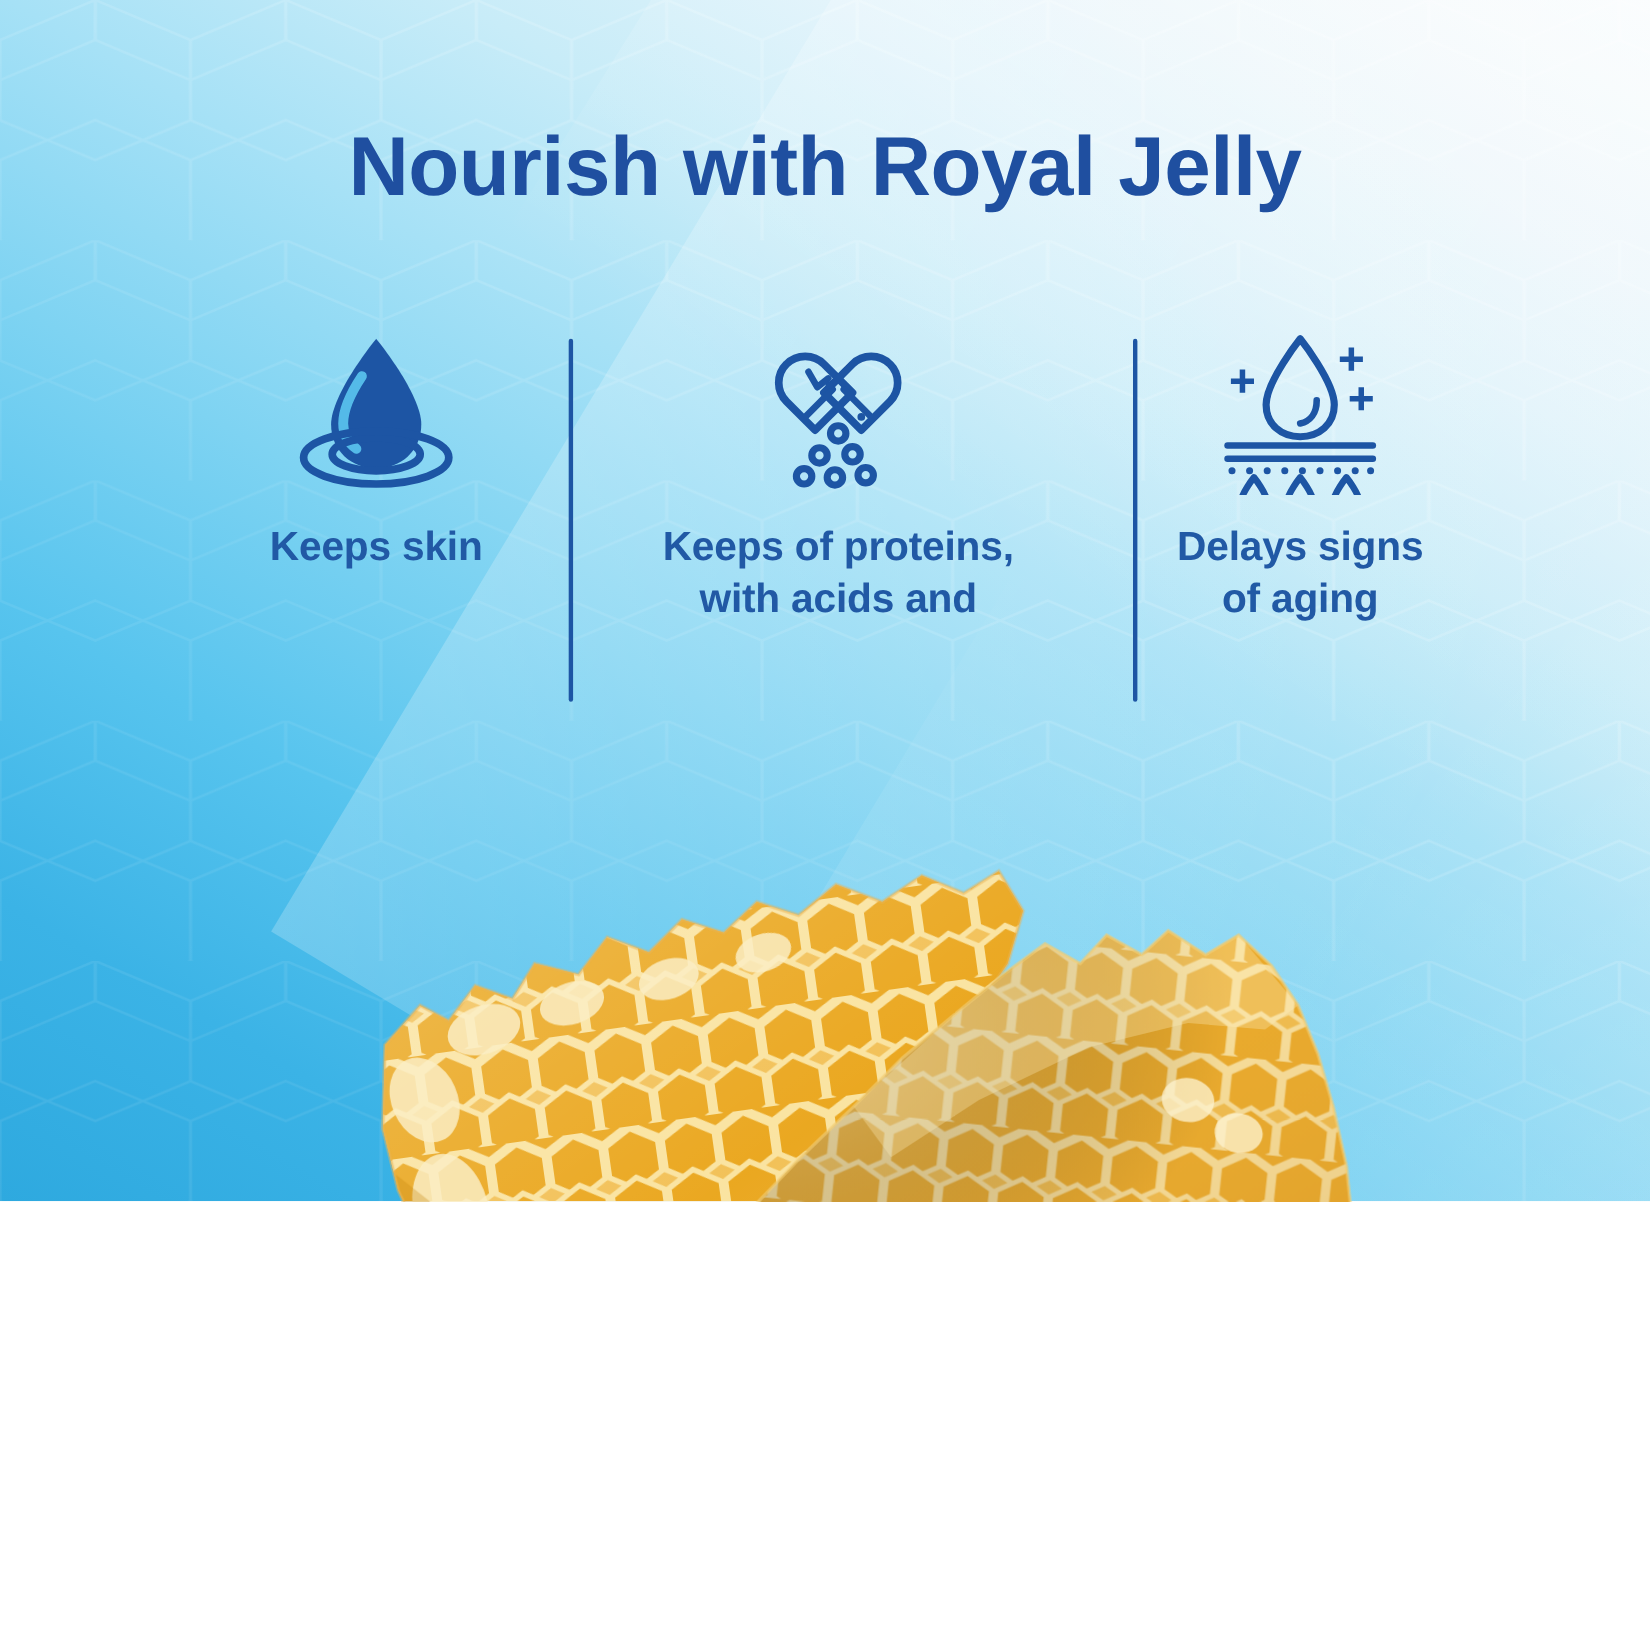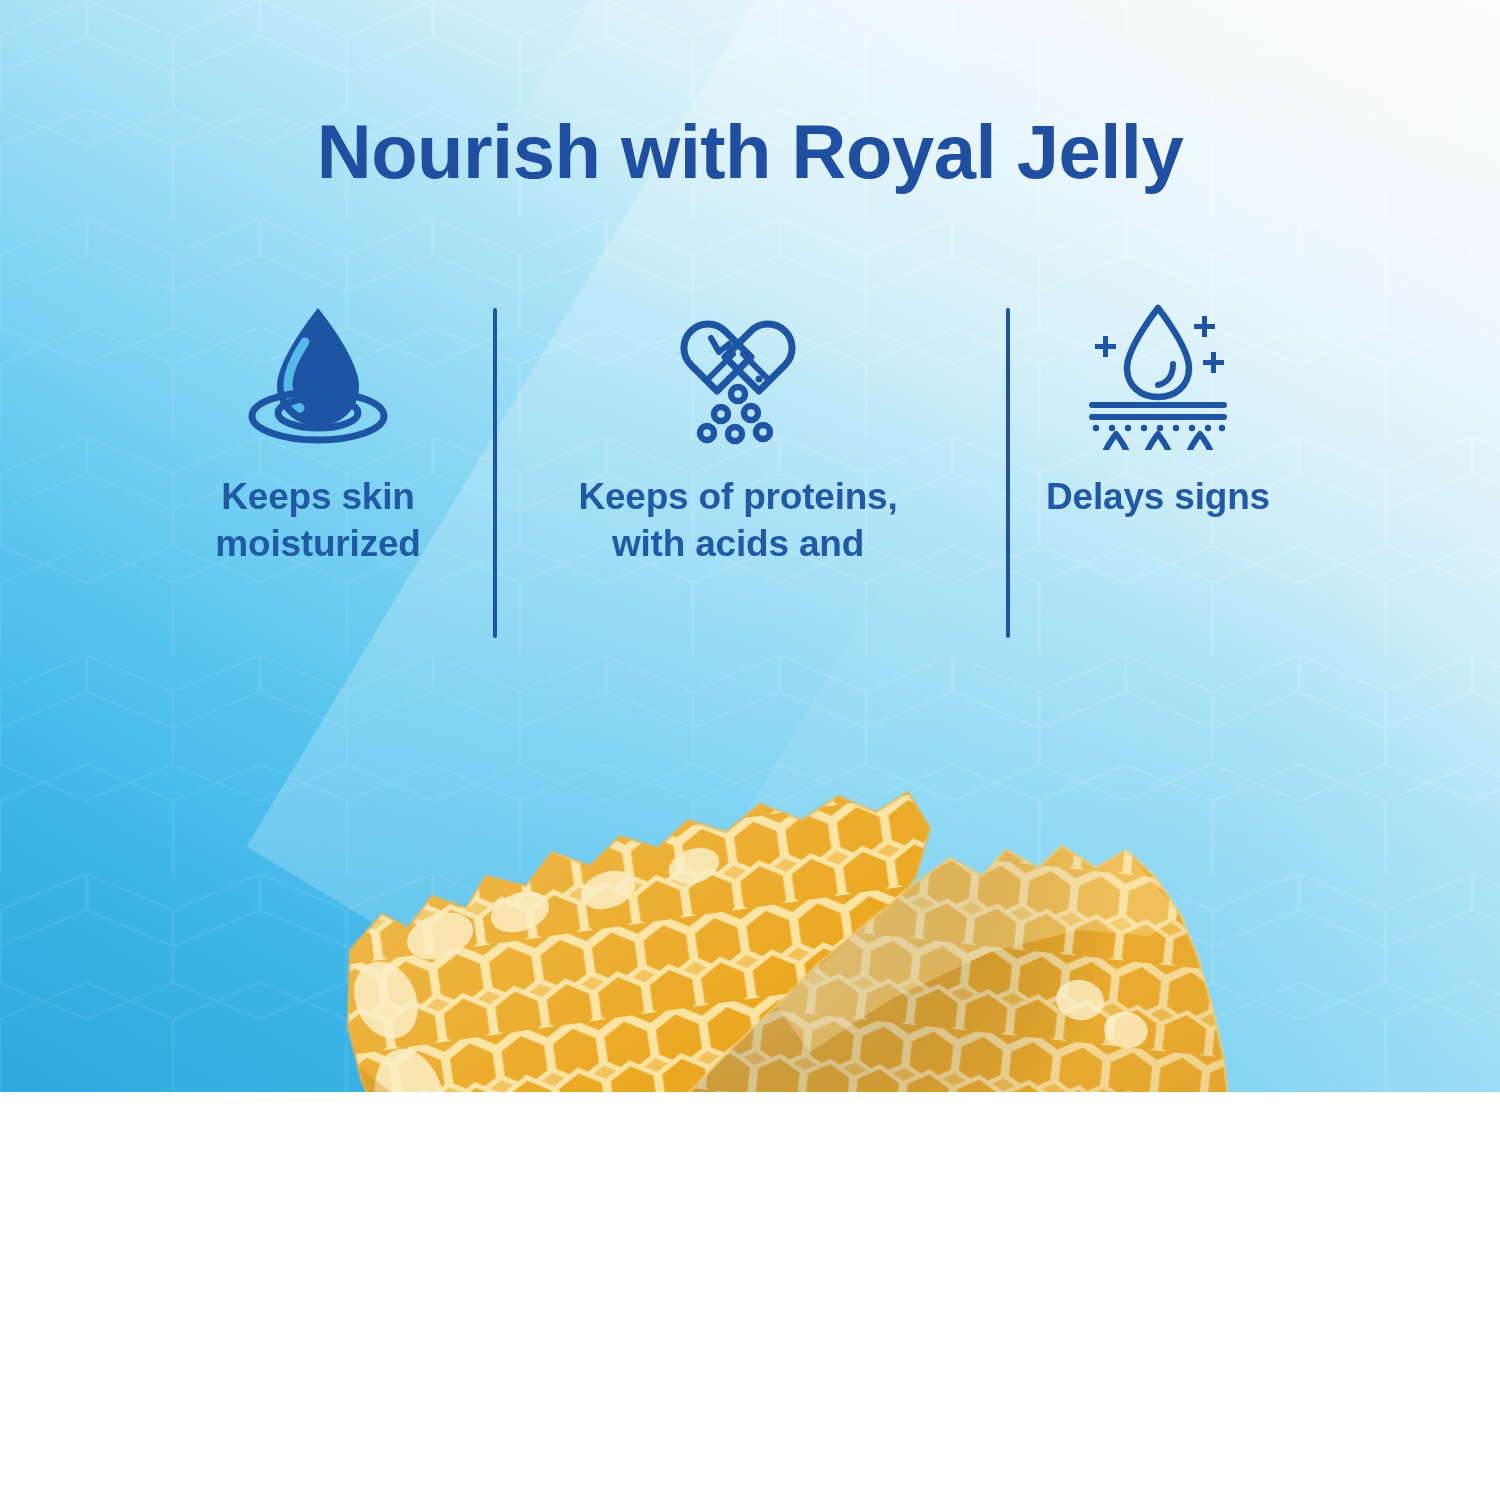--- a/index.html
+++ b/index.html
@@ -81,21 +81,21 @@
     letter-spacing: -0.5px;
     color: #1f4fa0;
     font-family: "Liberation Sans", sans-serif;
     white-space: nowrap;
   }
 
   
   .features {
     position: absolute;
     top: 300px;
-    left: 108px;
+    left: 132px;
     width: 1260px;
     height: 350px;
     display: flex;
     align-items: flex-start;
   }
   .feature {
     position: relative;
     flex: 1 1 0;
     display: flex;
     flex-direction: column;
@@ -196,21 +196,20 @@
           </g>
           <path d="M62 42 C52 57 45 72 45 85 C45 95 50 103 57 108" fill="none" stroke="#5bc5ef" stroke-width="9" stroke-linecap="round" opacity="0.9"></path>
           <g fill="none" stroke="#1d55a4" stroke-width="7">
             <ellipse cx="75" cy="113" rx="40" ry="15"></ellipse>
             <ellipse cx="75" cy="116" rx="66" ry="24"></ellipse>
           </g>
         </svg>
       </div>
       <div class="caption">
         <div>Keeps skin</div>
-        <div>moisturized</div>
       </div>
     </div>
 
     <div class="feature">
       <div class="icon-wrap">
         <svg width="150" height="150" viewBox="0 0 150 150" xmlns="http://www.w3.org/2000/svg">
           <g fill="none" stroke="#1d55a4" stroke-width="7" stroke-linecap="round" stroke-linejoin="round">
 
             <path d="M28 31 A24 24 0 0 1 62 31 L88 57 L54 91 L28 65 A24 24 0 0 1 28 31 Z"></path>
 
@@ -277,20 +276,21 @@
 
           <g fill="none" stroke="#1d55a4" stroke-width="6" stroke-linejoin="round">
             <path d="M38 134 C38 134 50 149 50 157 C50 164 45 169 38 169 C31 169 26 164 26 157 C26 149 38 134 38 134 Z"></path>
             <path d="M80 134 C80 134 92 149 92 157 C92 164 87 169 80 169 C73 169 68 164 68 157 C68 149 80 134 80 134 Z"></path>
             <path d="M122 134 C122 134 134 149 134 157 C134 164 129 169 122 169 C115 169 110 164 110 157 C110 149 122 134 122 134 Z"></path>
           </g>
         </svg>
       </div>
       <div class="caption">
         <div>Delays signs</div>
+        <div>of aging</div>
       </div>
     </div>
 
     <div class="divider d1"></div>
     <div class="divider d2"></div>
   </div>
 
   <div class="hc-shadow"></div>
 
   <div class="honeycomb-photo">

